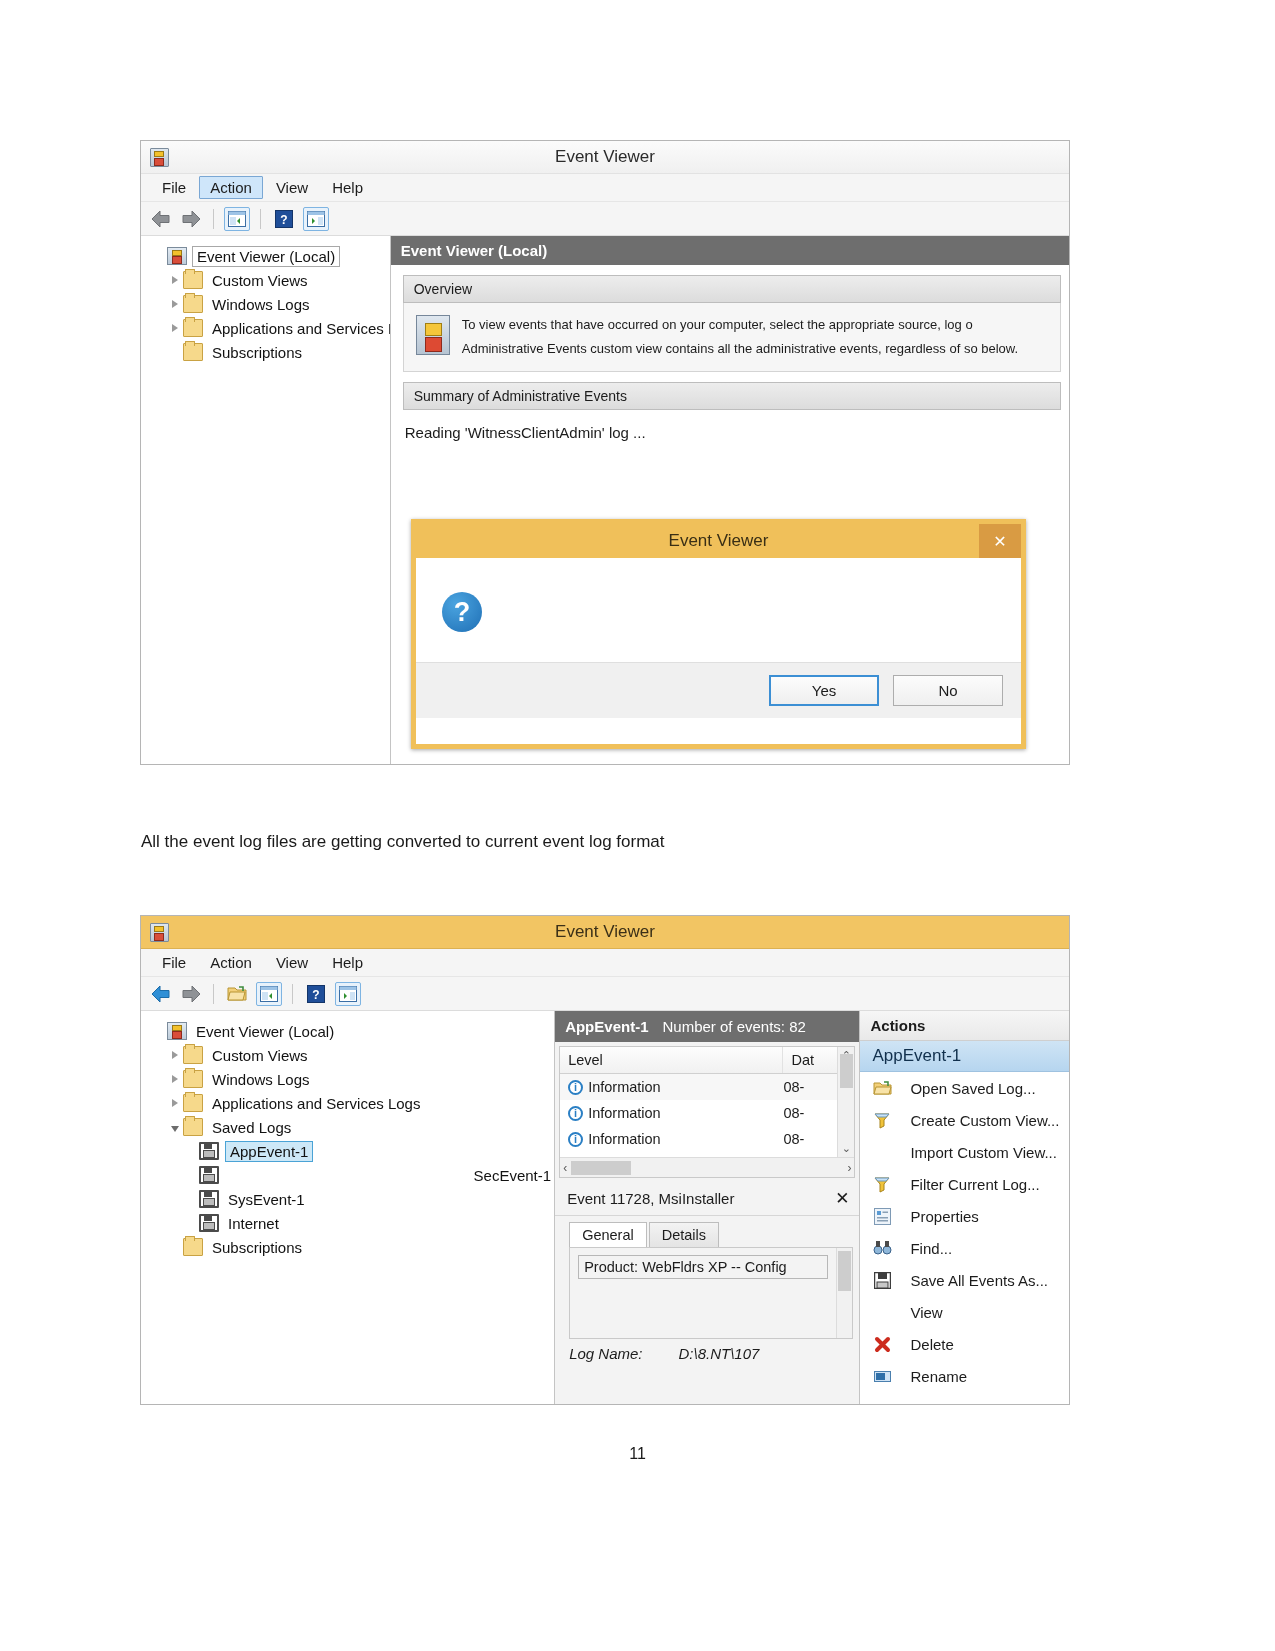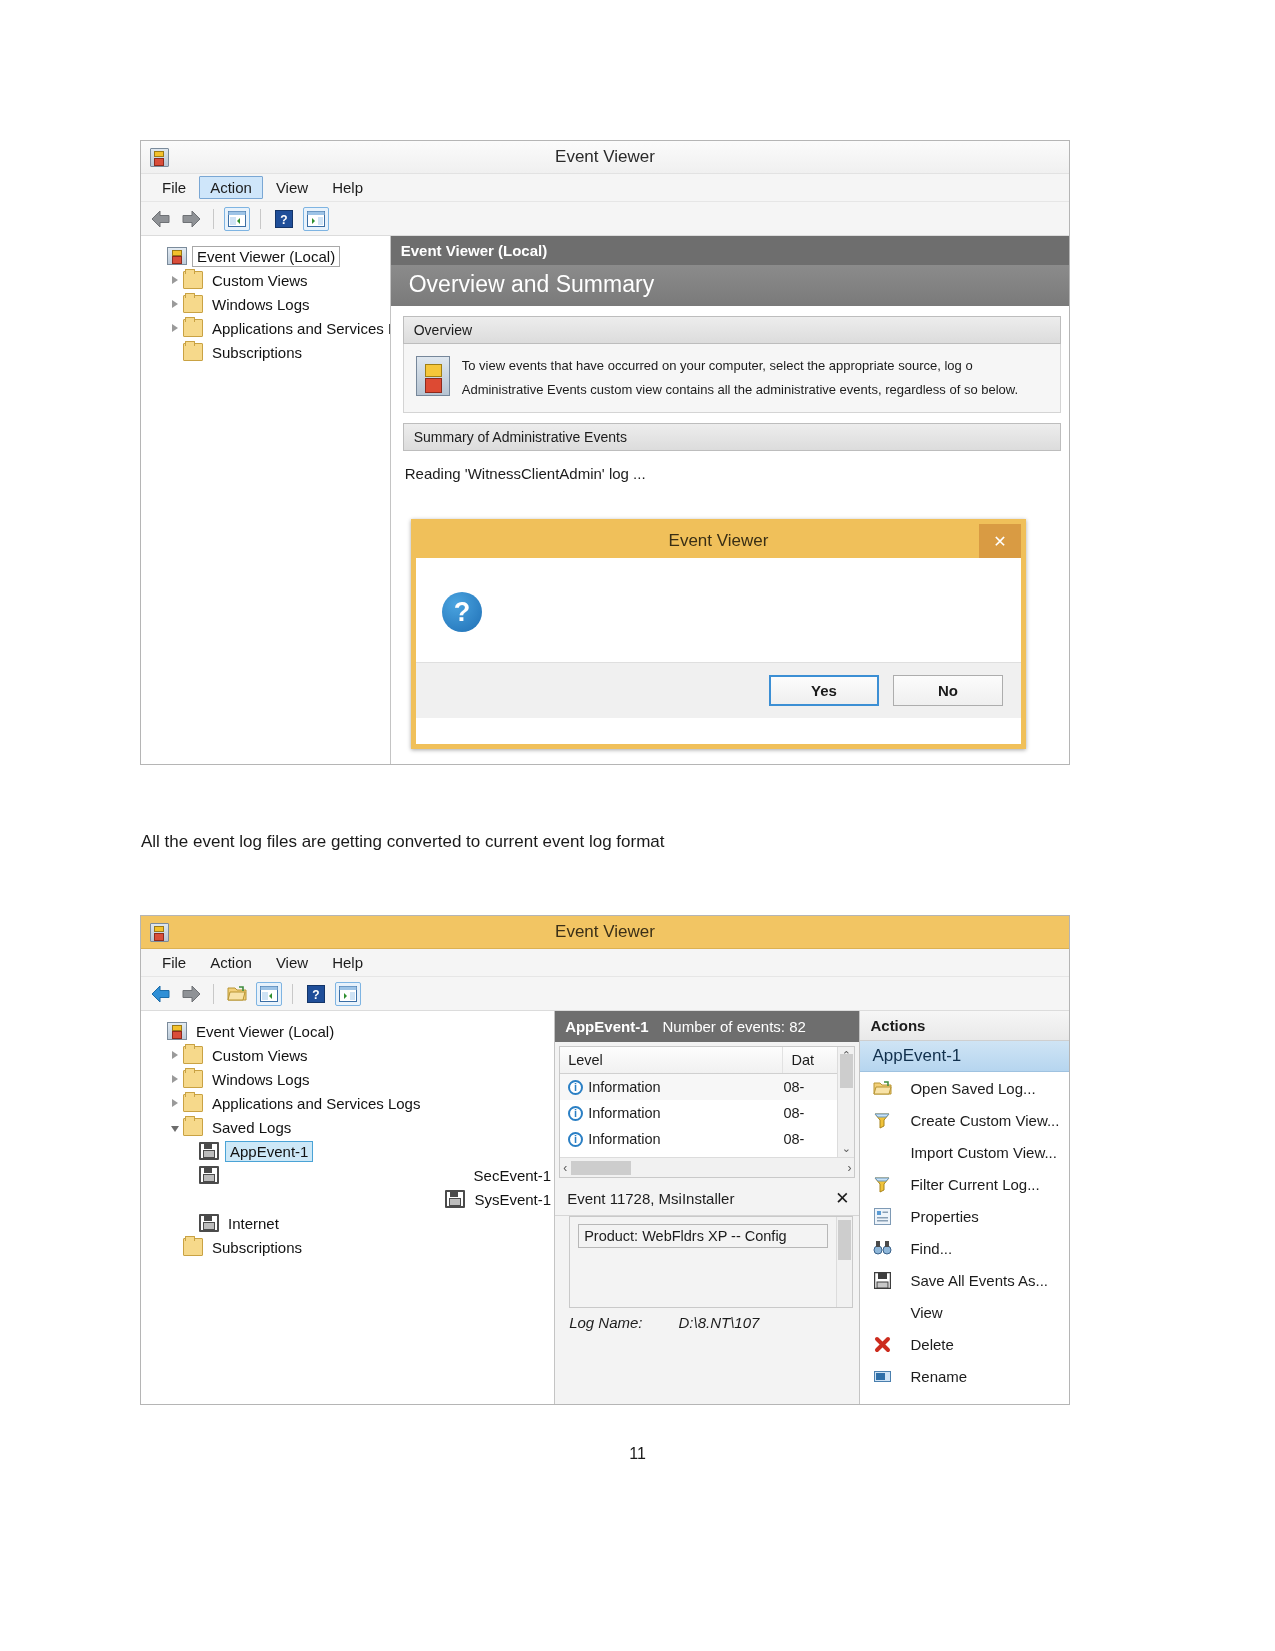--- a/index.html
+++ b/index.html
@@ -233,21 +233,20 @@
     margin-top: 2px;
   }
   .dlg-msg { font-size: 15px; line-height: 21px; color: #1b1b1b; }
   .dlg-foot {
     background: #f0f0f0;
     border-top: 1px solid #dfdfdf;
     height: 56px;
     display:flex; align-items:center; justify-content:flex-end;
     gap: 14px;
     padding-right: 18px;
-    font-weight: bold;
   }
   .btn {
     width: 110px; height: 31px;
     background: linear-gradient(#fcfcfc,#efefef);
     border: 1px solid #adadad;
     font-size: 15px;
     display:flex; align-items:center; justify-content:center;
     color:#1b1b1b;
   }
   .btn.default { border: 2px solid #3c8fd4; }
@@ -457,21 +456,20 @@
         </div>
         <div class="tnode" style="padding-left:16px;">
           <div class="tw"></div>
           <div class="ticon ic-folder"></div>
           <div class="tlabel">Subscriptions</div>
         </div>
       </div>
 
       <div class="pane" style="width:679px; height:530px;">
         <div class="pane-header">Event Viewer (Local)</div>
-        <div class="pane-title">Overview and Summary</div>
 
         <div class="section-bar">Overview</div>
         <div class="section-body">
           <div class="ovw-icon"></div>
           <div class="ovw-text">To view events that have occurred on your computer, select the appropriate source, log o Administrative Events custom view contains all the administrative events, regardless of so below.</div>
         </div>
 
         <div class="section-bar">Summary of Administrative Events</div>
         <div class="plain-line">Reading 'WitnessClientAdmin' log ...</div>
       </div>
@@ -589,21 +587,21 @@
           <div class="tlabel">Saved Logs</div>
         </div>
         <div class="tnode sel-blue" style="padding-left:48px;">
           <div class="ticon ic-disk"></div>
           <div class="tlabel">AppEvent-1</div>
         </div>
         <div class="tnode" style="padding-left:48px;justify-content:space-between;">
           <div class="ticon ic-disk"></div>
           <div class="tlabel">SecEvent-1</div>
         </div>
-        <div class="tnode" style="padding-left:48px;justify-content:flex-end;">
+        <div class="tnode" style="padding-left:48px;">
           <div class="ticon ic-disk"></div>
           <div class="tlabel">SysEvent-1</div>
         </div>
         <div class="tnode" style="padding-left:48px;">
           <div class="ticon ic-disk"></div>
           <div class="tlabel">Internet</div>
         </div>
         <div class="tnode" style="padding-left:16px;">
           <div class="tw"></div>
           <div class="ticon ic-folder"></div>
@@ -652,20 +650,24 @@
             <div class="hthumb" style="margin-right:auto; margin-left:4px;"></div>
             <span>›</span>
           </div>
         </div>
 
         <div class="detail-head" style="margin-top:4px;">
           <span>Event 11728, MsiInstaller</span>
           <span style="font-size:17px;">✕</span>
         </div>
 
+        <div class="tabs">
+          <div class="tab active">General</div>
+          <div class="tab">Details</div>
+        </div>
 
         <div class="detail-box" style="height:92px;">
           <div class="detail-inner">
             <div class="detail-field">Product: WebFldrs XP -- Config</div>
           </div>
           <div class="vscroll" style="width:16px;">
             <div style="padding:2px 0;">⌃</div>
             <div class="vthumb" style="height:40px; margin-top:-46px;"></div>
             <div style="padding:2px 0;">&nbsp;</div>
           </div>

